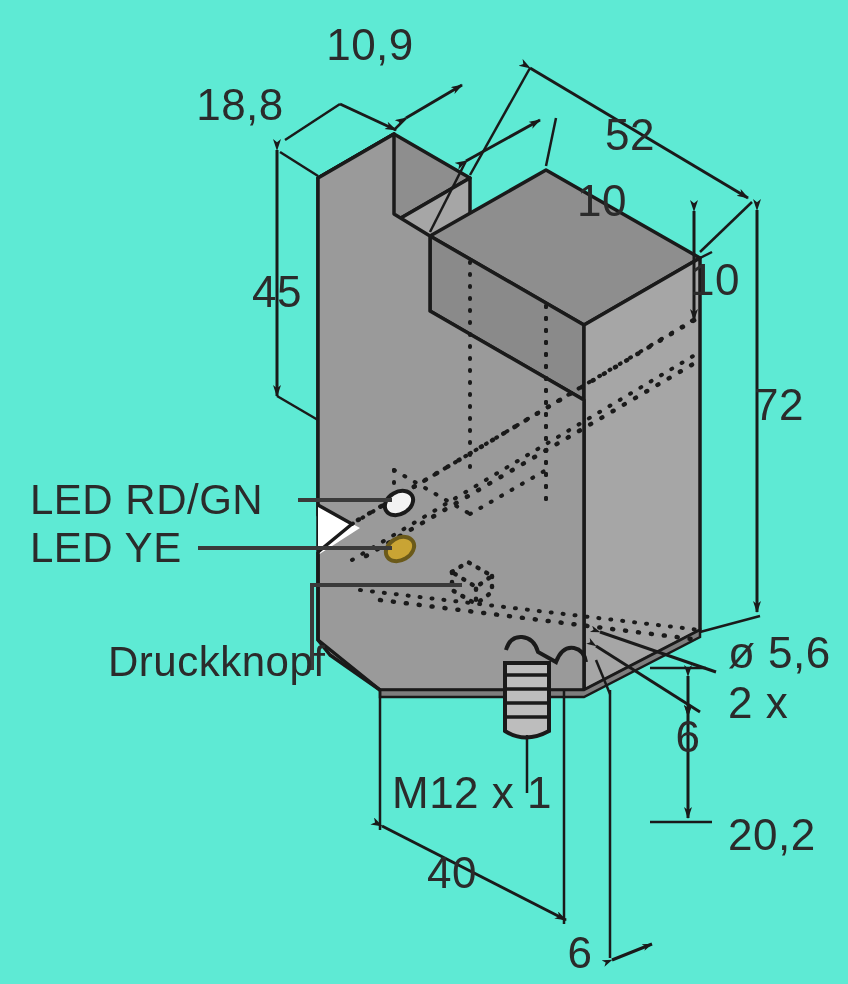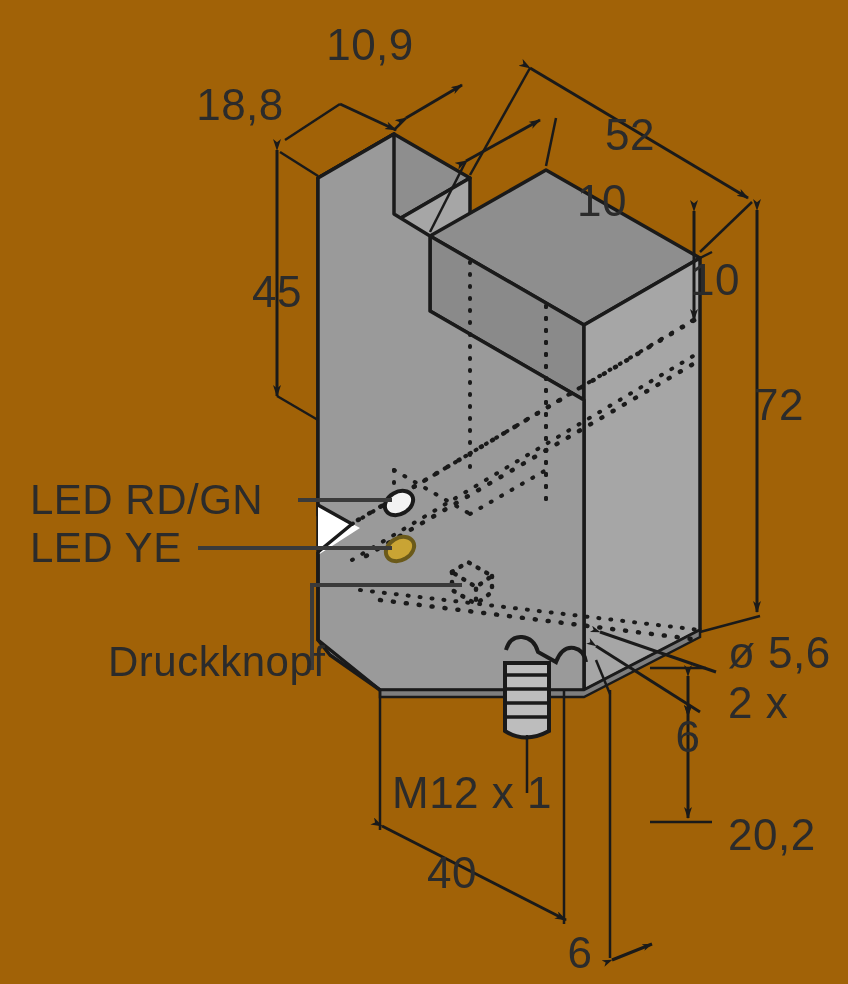--- a/index.html
+++ b/index.html
@@ -10,21 +10,21 @@
   body {
     width: 848px;
     height: 984px;
     overflow: hidden;
     font-family: "Liberation Sans", sans-serif;
   }
   #stage {
     position: relative;
     width: 848px;
     height: 984px;
-    background: #a16207;
+    background: #5eead4;
   }
   svg#drawing {
     position: absolute;
     left: 0;
     top: 0;
     width: 848px;
     height: 984px;
     display: block;
   }
   .dimtext {

